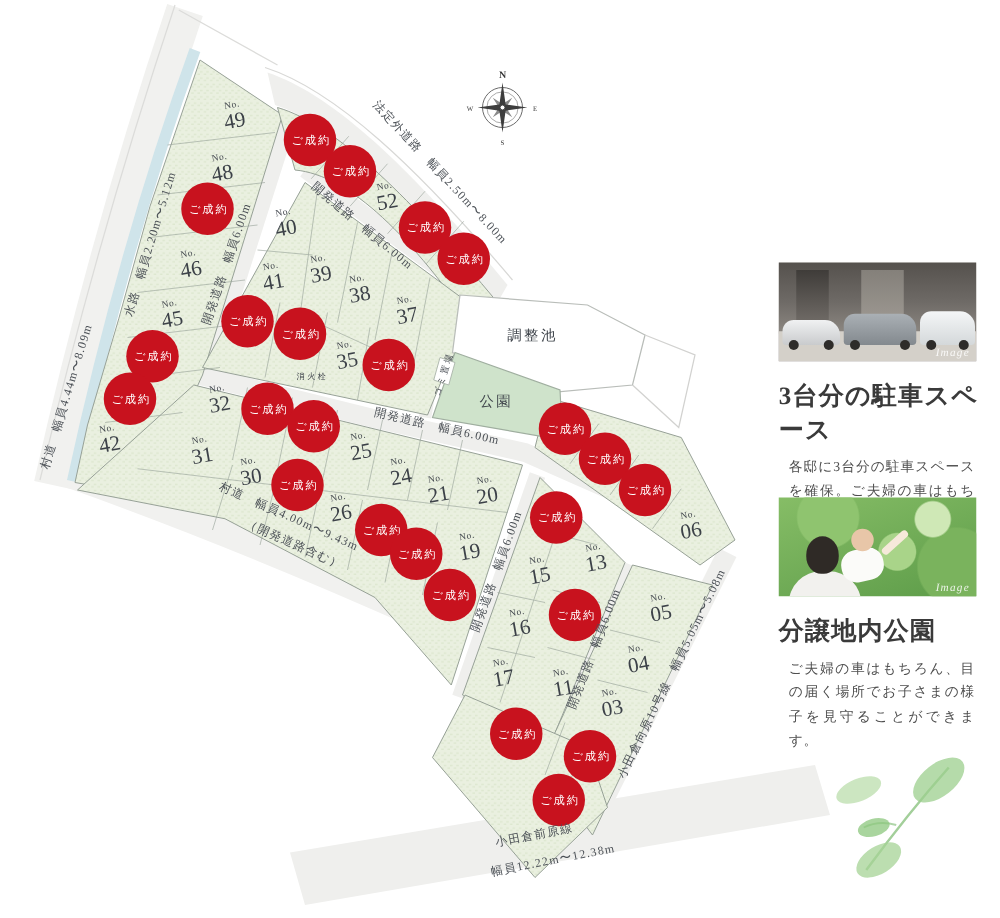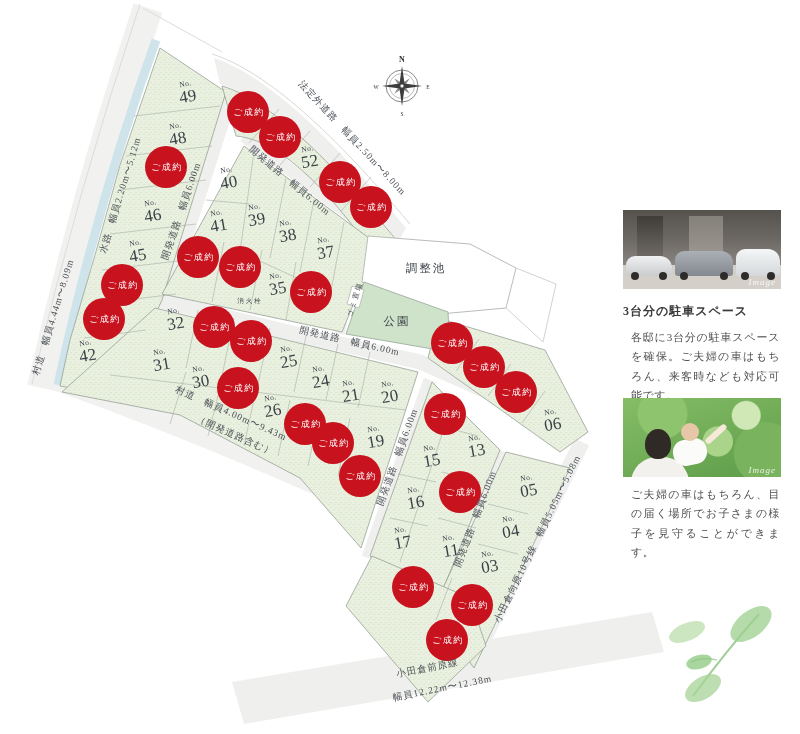--- a/index.html
+++ b/index.html
@@ -9,21 +9,21 @@
   .lot-no{font-size:7.5px;fill:#40454c;letter-spacing:.5px;}
   .lot-num{font-size:17px;fill:#3c4148;}
   .sold-txt{font-size:9px;fill:#ffffff;letter-spacing:1.5px;}
   .road-lbl{font-size:9.5px;fill:#4b5056;letter-spacing:1px;}
   .fac-lbl{fill:#3f444b;letter-spacing:2px;}
   .compass-letter{font-size:8px;fill:#333;font-weight:bold;}
   .compass-letter.small{font-size:5.5px;font-weight:normal;}
 
   
   .panel-sec{position:absolute;left:623px;width:165px;}
-  .panel-sec h3{margin:14px 0 8px 0;font-size:12px;font-weight:600;color:#3a3a3a;
+  .panel-sec h3{margin:14px 0 8px 0;font-size:20px;font-weight:600;color:#3a3a3a;
                 letter-spacing:1px;}
   .panel-sec p{margin:8px;font-size:11px;line-height:1.75;color:#4f4f4f;letter-spacing:.5px;
                text-align:justify;}
   .ph{position:relative;width:158px;height:79px;overflow:hidden;background:#8a8680;}
   .imglabel{position:absolute;right:5px;bottom:2px;color:rgba(255,255,255,.85);
             font-size:9px;font-style:italic;letter-spacing:1px;}
   
   .ph-cars .building{position:absolute;inset:0 0 22px 0;
      background:linear-gradient(180deg,#55514d 0%,#6e6a66 55%,#8d8882 100%);}
   .ph-cars .door1,.ph-cars .door2{position:absolute;top:6px;width:26px;height:52px;
@@ -383,20 +383,21 @@
   
   <div class="panel-sec" style="top:398px">
     <div class="ph ph-park">
       <div class="person-body"></div>
       <div class="person-head"></div>
       <div class="child-body"></div>
       <div class="child-head"></div>
       <div class="child-arm"></div>
       <span class="imglabel">Image</span>
     </div>
+    <h3>分譲地内公園</h3>
     <p>ご夫婦の車はもちろん、目の届く場所でお子さまの様子を見守ることができます。</p>
   </div>
 
   
   <svg width="120" height="110" viewBox="0 0 120 110" style="position:absolute;left:655px;top:598px">
     <path d="M104,16 Q72,52 38,98" stroke="#7cbb6f" stroke-width="2" fill="none" opacity="0.7"></path>
     <path d="M62,62 Q48,58 36,64" stroke="#7cbb6f" stroke-width="1.5" fill="none" opacity="0.6"></path>
     <ellipse cx="96" cy="26" rx="24" ry="13" fill="#9ccf8e" opacity="0.75" transform="rotate(-38 96 26)"></ellipse>
     <ellipse cx="32" cy="34" rx="19" ry="9" fill="#b7dba6" opacity="0.7" transform="rotate(-22 32 34)"></ellipse>
     <ellipse cx="44" cy="64" rx="13" ry="7" fill="#8cc77e" opacity="0.75" transform="rotate(-15 44 64)"></ellipse>

